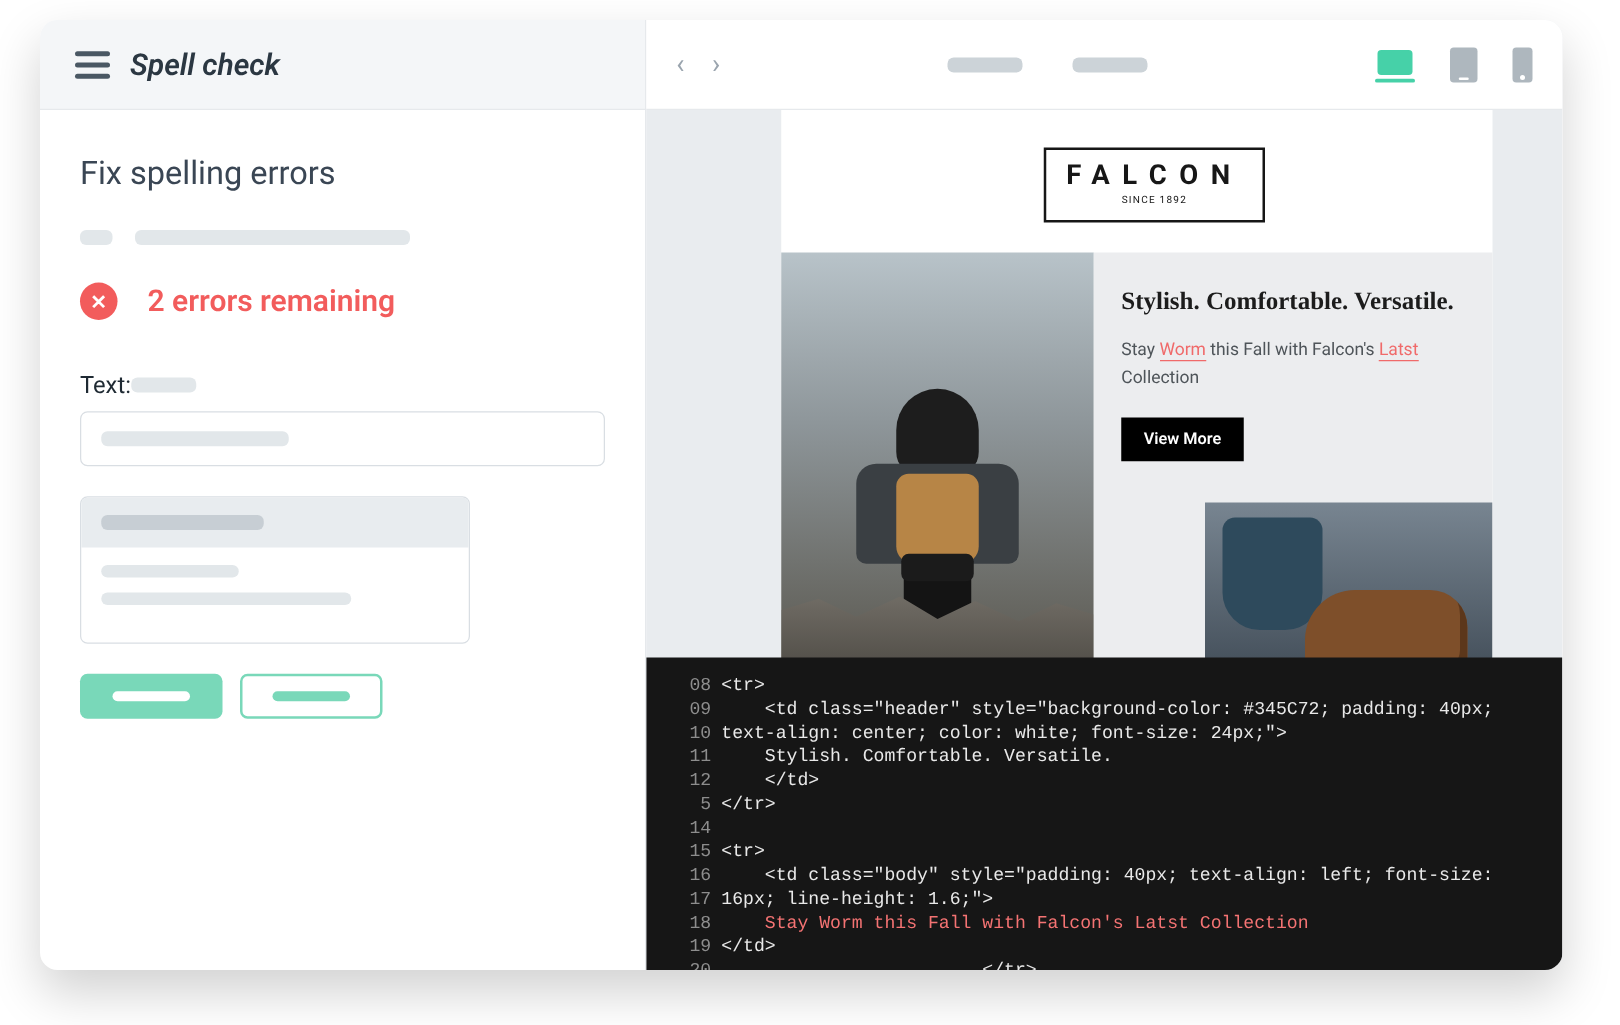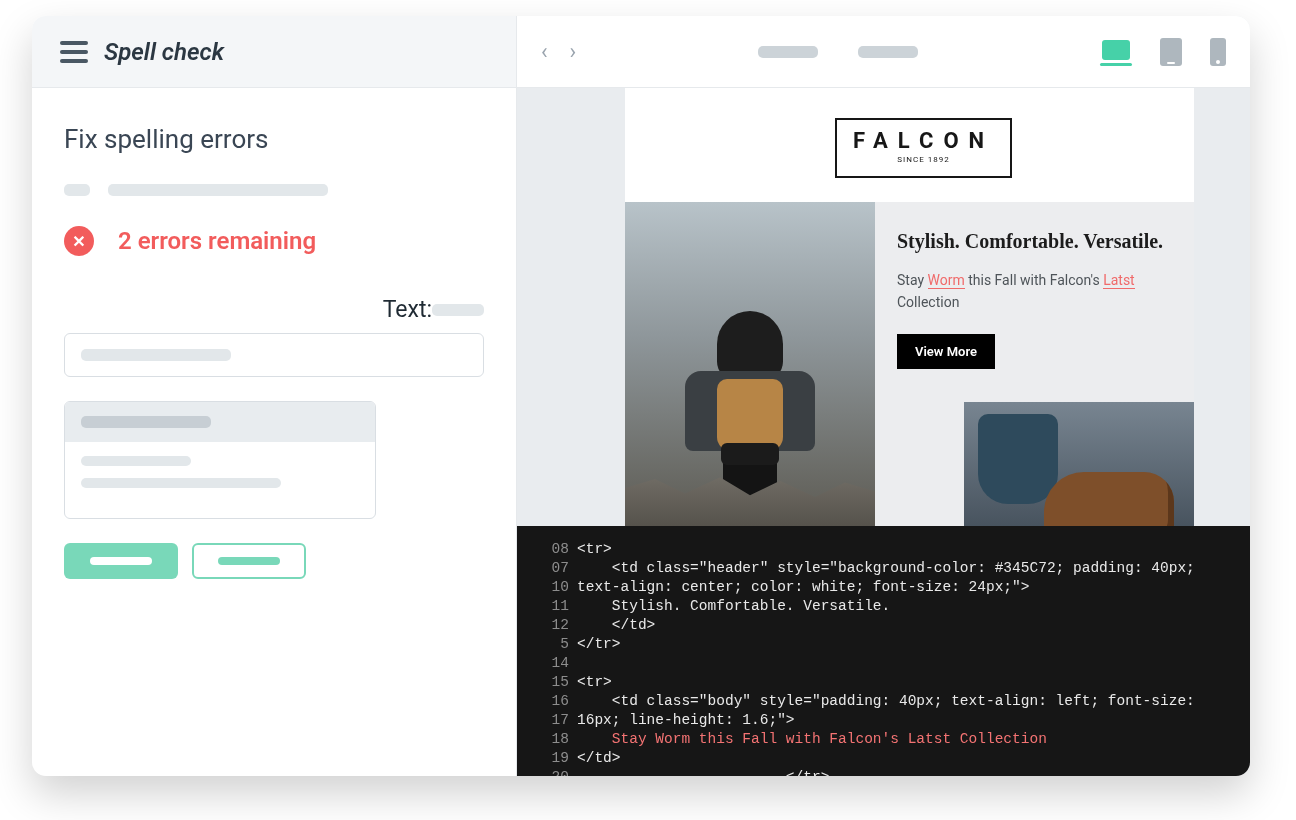--- a/index.html
+++ b/index.html
@@ -97,25 +97,25 @@
   color: #fff;
   font-weight: 900;
   font-size: 16px;
 }
 .error-text {
   color: #f25c5c;
   font-size: 24px;
   font-weight: 600;
 }
 .field-label {
-  font-size: 23px;
+  font-size: 19px;
   color: #1f2a33;
   margin-bottom: 10px;
   display: flex;
-  justify-content: flex-end;
+  justify-content: flex-start;
   align-items: center;
 }
 .field-label .skel { width: 52px; height: 12px; }
 .text-input {
   border: 1px solid #d9dee3;
   border-radius: 6px;
   height: 44px;
   padding: 0 16px;
   display: flex;
   align-items: center;
@@ -430,21 +430,21 @@
             </div>
             <div class="cta">View More</div>
             <div class="shoe-img"></div>
           </div>
         </div>
       </div>
 
       <div class="code-panel">
         <div class="gutter" id="gutter">
             <div>08</div>
-            <div>07</div>
+            <div>09</div>
             <div>10</div>
             <div>11</div>
             <div>12</div>
             <div>5</div>
             <div>14</div>
             <div>15</div>
             <div>16</div>
             <div>17</div>
             <div>18</div>
             <div>19</div>

